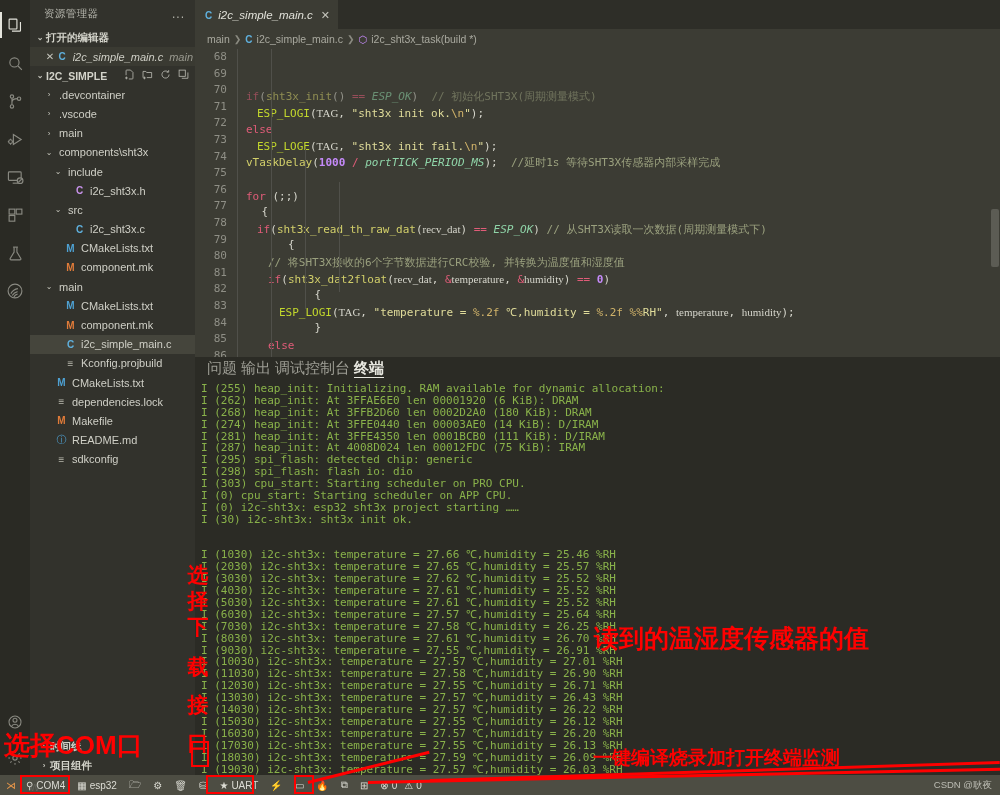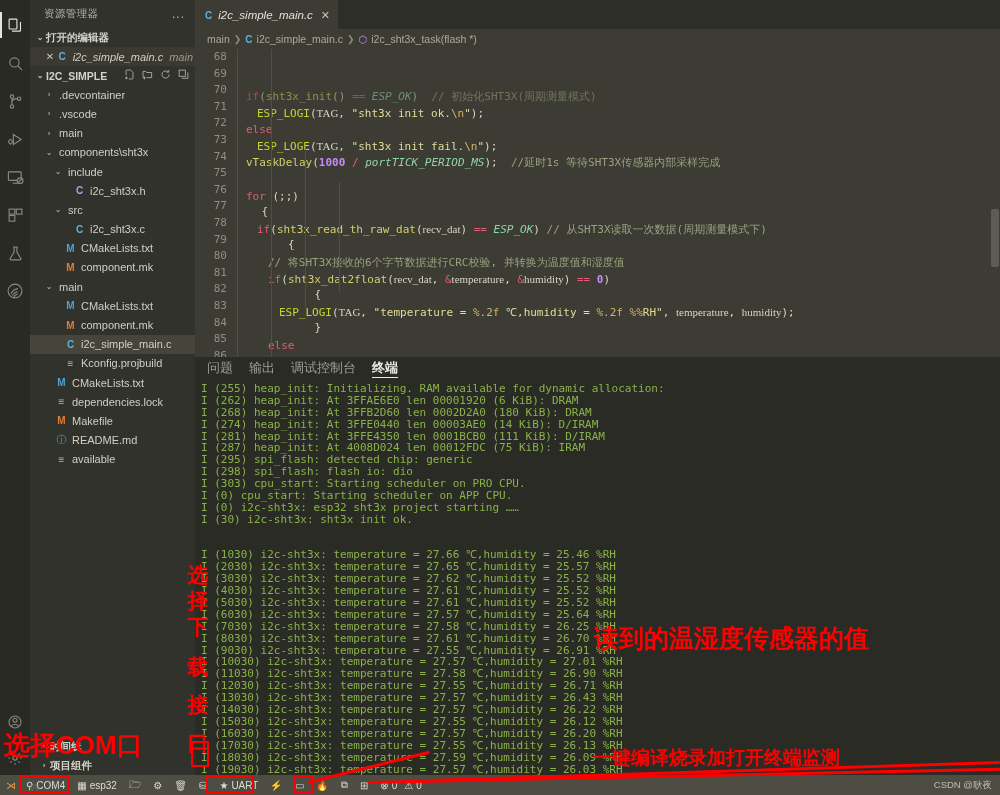--- a/index.html
+++ b/index.html
@@ -89,21 +89,21 @@
   .c-cmt   { color: #9aa07e; }
   .c-id    { color: #d6d6cc; font-family: Liberation Serif, serif; }
   .c-mac   { color: #8fd4a8; font-style: italic; }
   .c-amp   { color: #e05c78; }
   .c-op    { color: #e05c78; }
   .c-esc   { color: #d2b46a; }
   .c-par   { color: #d6d6cc; }
 
   
   .panel { height: 418px; flex: 0 0 418px; background: #2b2b25; display: flex; flex-direction: column; }
-  .panel-tabs { height: 22px; display: flex; align-items: center; gap: 16px; padding-left: 12px; font-size: 13px; color: #9d9d94; }
+  .panel-tabs { height: 22px; display: flex; align-items: center; gap: 4px; padding-left: 12px; font-size: 15px; color: #9d9d94; }
   .ptab { position: relative; height: 22px; display: flex; align-items: center; }
   .ptab.active { color: #e8e8e0; font-weight: bold; }
   .ptab.active::after { content: ""; position: absolute; left: 0; right: 0; bottom: 1px; height: 1px; background: #e8e8e0; }
   .term {
     flex: 1; overflow: hidden; padding: 4px 0 0 6px;
     font-family: "DejaVu Sans Mono", monospace; font-size: 11px; color: #89b24a; white-space: pre;
   }
   .tl { height: 11.9px; line-height: 11.9px; }
   .tl.blank { color: transparent; }
 
@@ -335,21 +335,21 @@
             <span class="lbl">Makefile</span>
           </div>
           <div class="row" style="padding-left: 13px;">
             <span class="chev"></span>
             <span class="ico md">ⓘ</span>
             <span class="lbl">README.md</span>
           </div>
           <div class="row" style="padding-left: 13px;">
             <span class="chev"></span>
             <span class="ico cfg">≡</span>
-            <span class="lbl">available</span>
+            <span class="lbl">sdkconfig</span>
           </div>
         </div>
 
       <div style="flex:1"></div>
 
       <div class="sb-bottom-sec" style="display: block; height: auto;">
           <div class="sb-bottom-sec">
             <span class="chev">›</span>
             <span>时间线</span>
           </div>
@@ -369,21 +369,21 @@
         </div>
       </div>
 
       <div class="breadcrumb">
         <span>main</span>
         <span class="bc-sep">❯</span>
         <span class="bc-ico">C</span>
         <span>i2c_simple_main.c</span>
         <span class="bc-sep">❯</span>
         <span class="bc-sym">⬡</span>
-        <span>i2c_sht3x_task(flash *)</span>
+        <span>i2c_sht3x_task(build *)</span>
       </div>
 
       <div class="codewrap">
         <div class="gutter">
             <div class="ln">68</div>
             <div class="ln">69</div>
             <div class="ln">70</div>
             <div class="ln">71</div>
             <div class="ln">72</div>
             <div class="ln">73</div>

